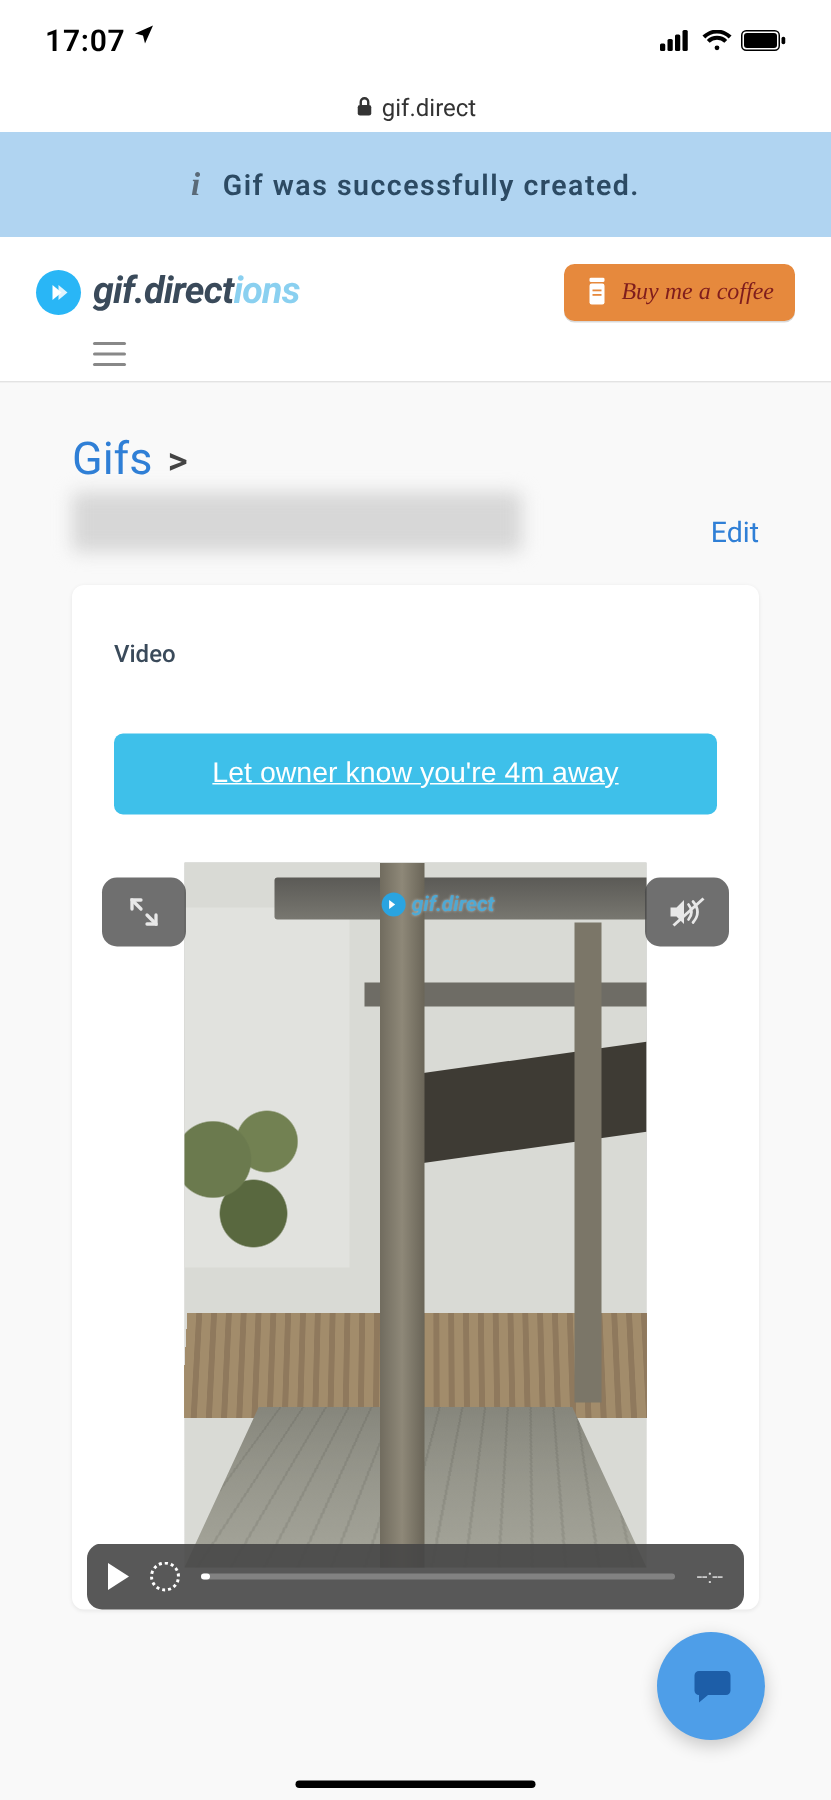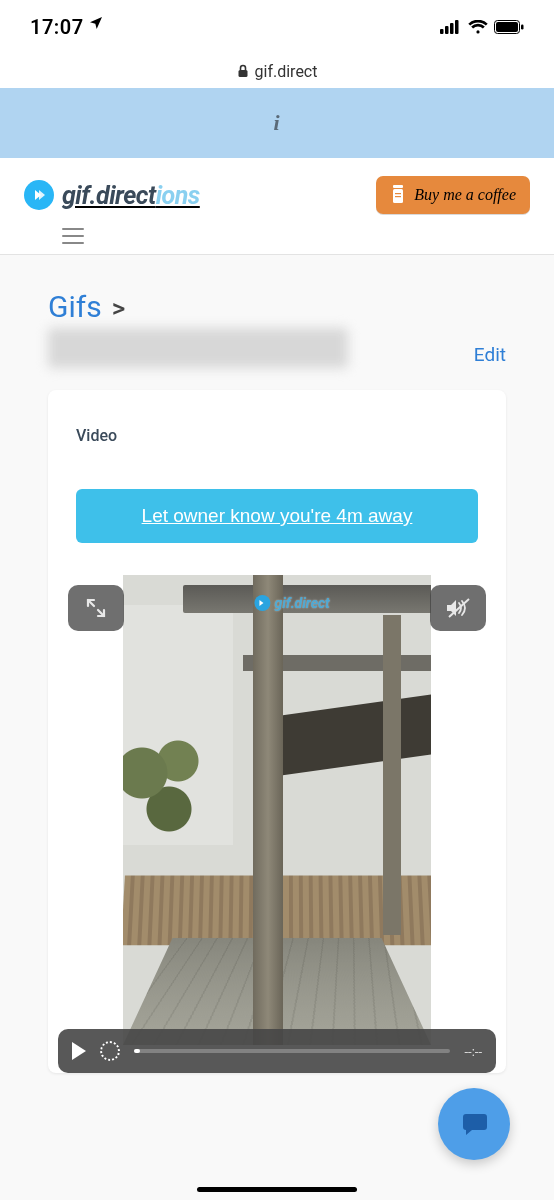--- a/index.html
+++ b/index.html
@@ -14,26 +14,26 @@
   .url-bar { height: 34px; background: #fff; display: flex; align-items: center; justify-content: center; gap: 6px; font-size: 16px; color: #333; }
   .url-bar svg { flex-shrink: 0; }
 
   
   .banner { background: #b0d4f1; padding: 22px 20px 22px 20px; display: flex; align-items: center; justify-content: center; gap: 14px; color: #2c4a63; font-size: 19px; font-weight: 600; letter-spacing: 1px; }
   .banner-icon { font-family: Georgia, serif; font-style: italic; font-size: 22px; font-weight: bold; color: #5a6a78; }
 
   
   .header { background: #fff; padding: 18px 24px 10px 24px; border-bottom: 1px solid #e3e3e3; }
   .header-row1 { display: flex; align-items: center; justify-content: space-between; }
-  .brand { display: flex; align-items: flex-end; gap: 8px; text-decoration: underline; }
+  .brand { display: flex; align-items: flex-start; gap: 8px; }
   .brand-icon { width: 30px; height: 30px; border-radius: 50%; background: #29b6f6; display: flex; align-items: center; justify-content: center; }
   .brand-text { font-size: 25px; font-weight: 700; font-style: italic; letter-spacing: -0.5px; }
   .brand-dark { color: #3a4a5a; }
   .brand-light { color: #8ad0f0; }
-  .coffee-btn { background: #e6893d; color: #000000; border: none; border-radius: 7px; padding: 9px 14px; font-size: 16px; font-family: "Comic Sans MS", cursive; font-style: italic; display: flex; align-items: center; gap: 8px; cursor: pointer; box-shadow: 0 1px 0 rgba(0,0,0,.15); }
+  .coffee-btn { background: #e6893d; color: #7f1d1d; border: none; border-radius: 7px; padding: 9px 14px; font-size: 16px; font-family: "Comic Sans MS", cursive; font-style: italic; display: flex; align-items: center; gap: 8px; cursor: pointer; box-shadow: 0 1px 0 rgba(0,0,0,.15); }
   .hamburger { margin-top: 14px; margin-left: 38px; display: flex; flex-direction: column; gap: 5px; width: 22px; cursor: pointer; }
   .hamburger span { display: block; height: 2px; background: #888; border-radius: 1px; }
 
   
   .content { padding: 34px 48px 0 48px; }
   .breadcrumb { display: flex; align-items: baseline; gap: 10px; font-size: 30px; }
   .breadcrumb-link { color: #2f7fd6; font-weight: 400; }
   .breadcrumb-sep { color: #444; font-weight: 500; font-size: 26px; }
   .title-row { display: flex; align-items: center; justify-content: space-between; margin-top: 4px; }
   .title-blur { width: 300px; height: 40px; background: #d7d7d7; filter: blur(6px); border-radius: 4px; }
@@ -116,20 +116,21 @@
   <div class="url-bar">
     <svg width="12" height="14" viewBox="0 0 12 14">
         <rect x="1.5" y="6" width="9" height="7" rx="1.5" fill="#333"></rect>
         <path d="M3.5 6 V4 a2.5 2.5 0 0 1 5 0 V6" fill="none" stroke="#333" stroke-width="1.6"></path>
       </svg>
     <span>gif.direct</span>
   </div>
 
   <div class="banner">
     <span class="banner-icon">i</span>
+    <span>Gif was successfully created.</span>
   </div>
 
   <div class="header">
     <div class="header-row1">
       <div class="brand">
         <span class="brand-icon">
           <svg width="16" height="16" viewBox="0 0 16 16">
               <path d="M4 3 L10 8 L4 13 Z" fill="#fff"></path>
               <path d="M8 3 L14 8 L8 13 Z" fill="#fff" opacity=".85"></path>
             </svg>

